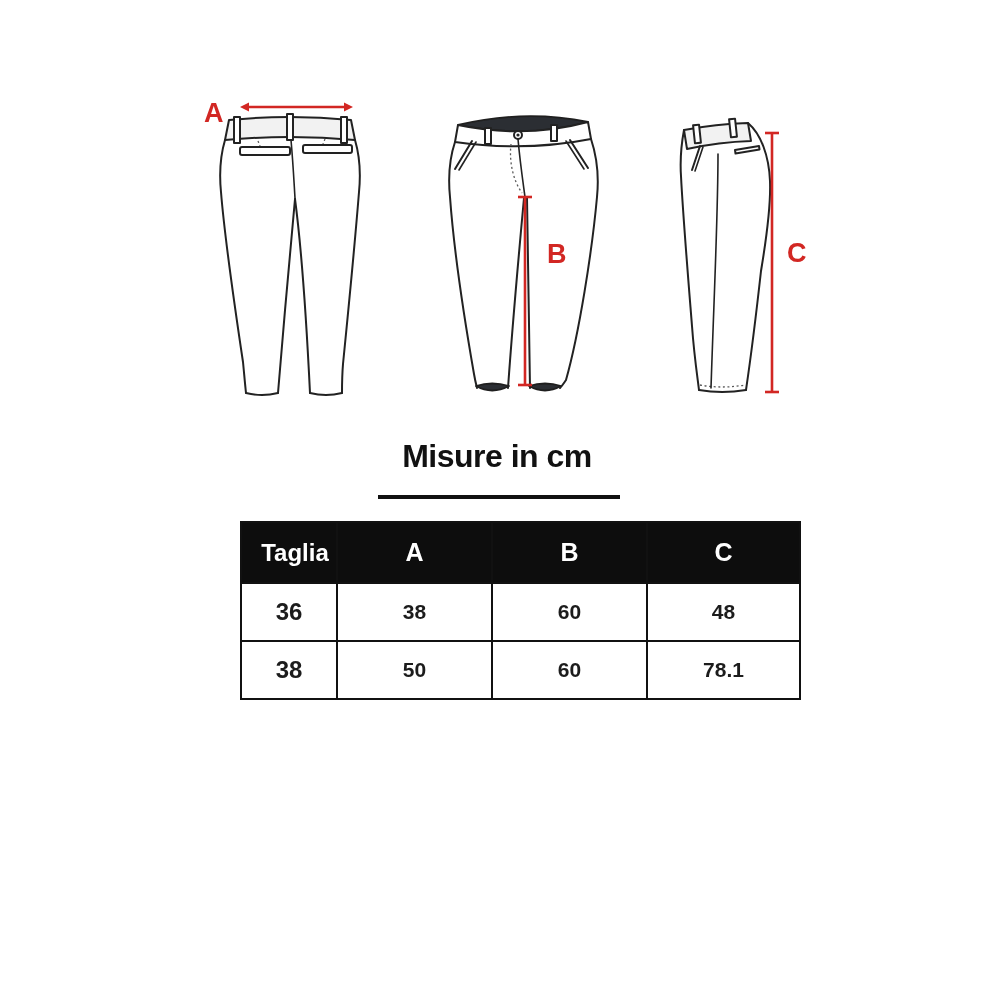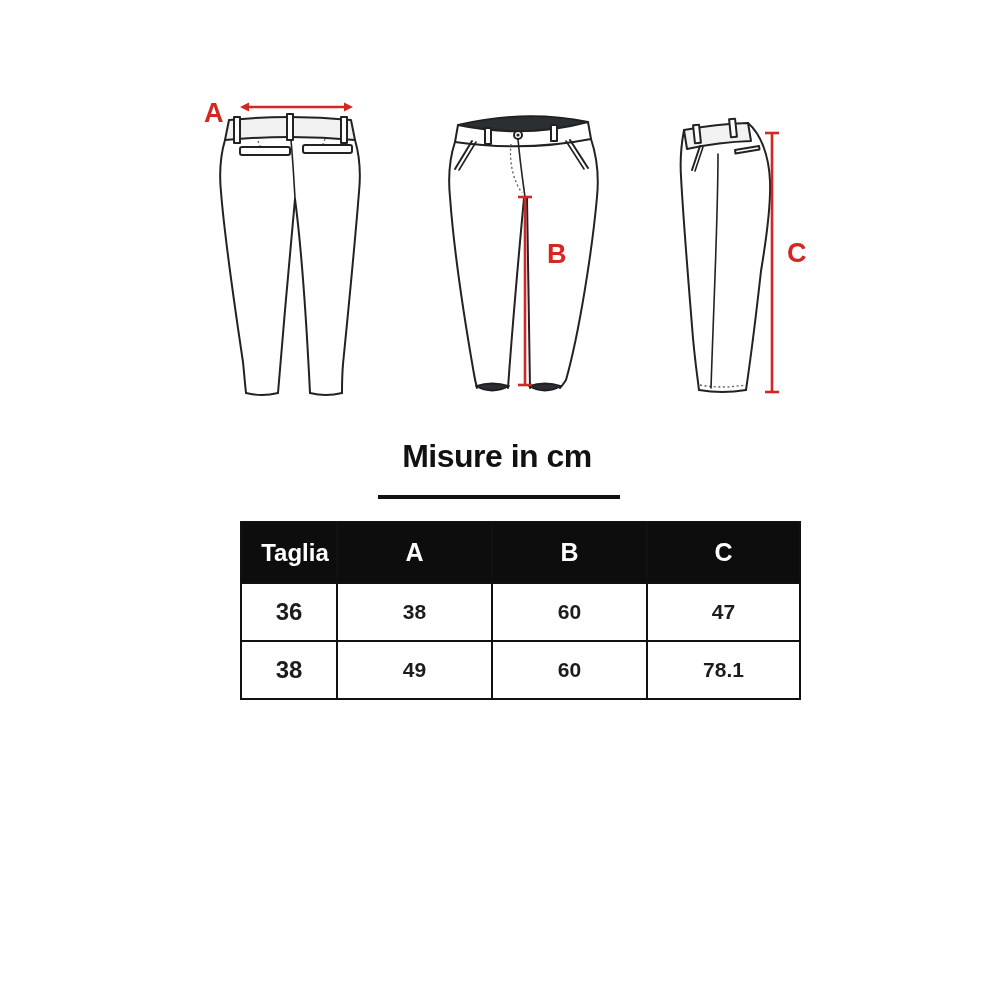--- a/index.html
+++ b/index.html
@@ -175,24 +175,24 @@
         <th>A</th>
         <th>B</th>
         <th>C</th>
       </tr>
     </thead>
     <tbody>
       <tr>
         <td class="size-cell">36</td>
         <td>38</td>
         <td>60</td>
-        <td>47</td>
+        <td>48</td>
       </tr>
       <tr>
         <td class="size-cell">38</td>
-        <td>49</td>
+        <td>50</td>
         <td>60</td>
         <td>78.1</td>
       </tr>
     </tbody>
   </table>
 
 </div>
 
 </body></html>

